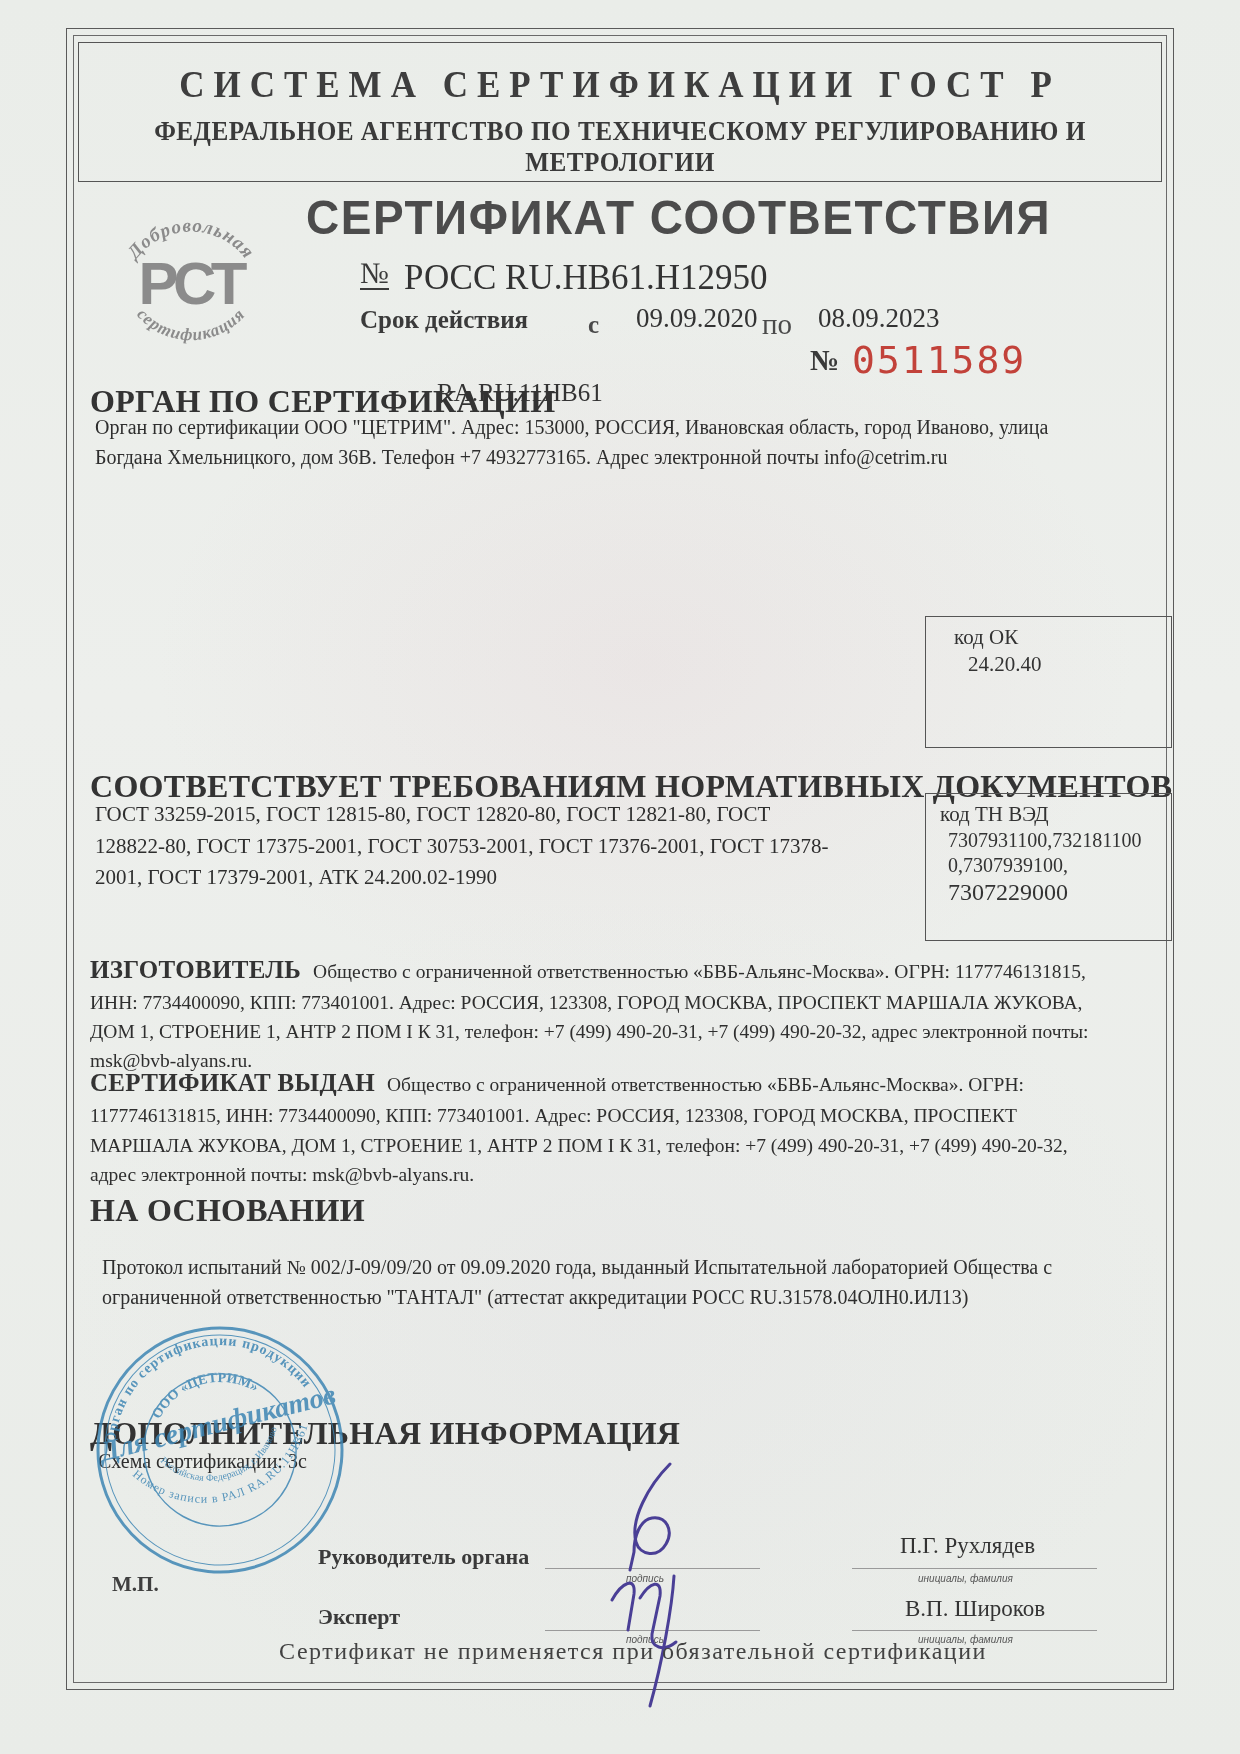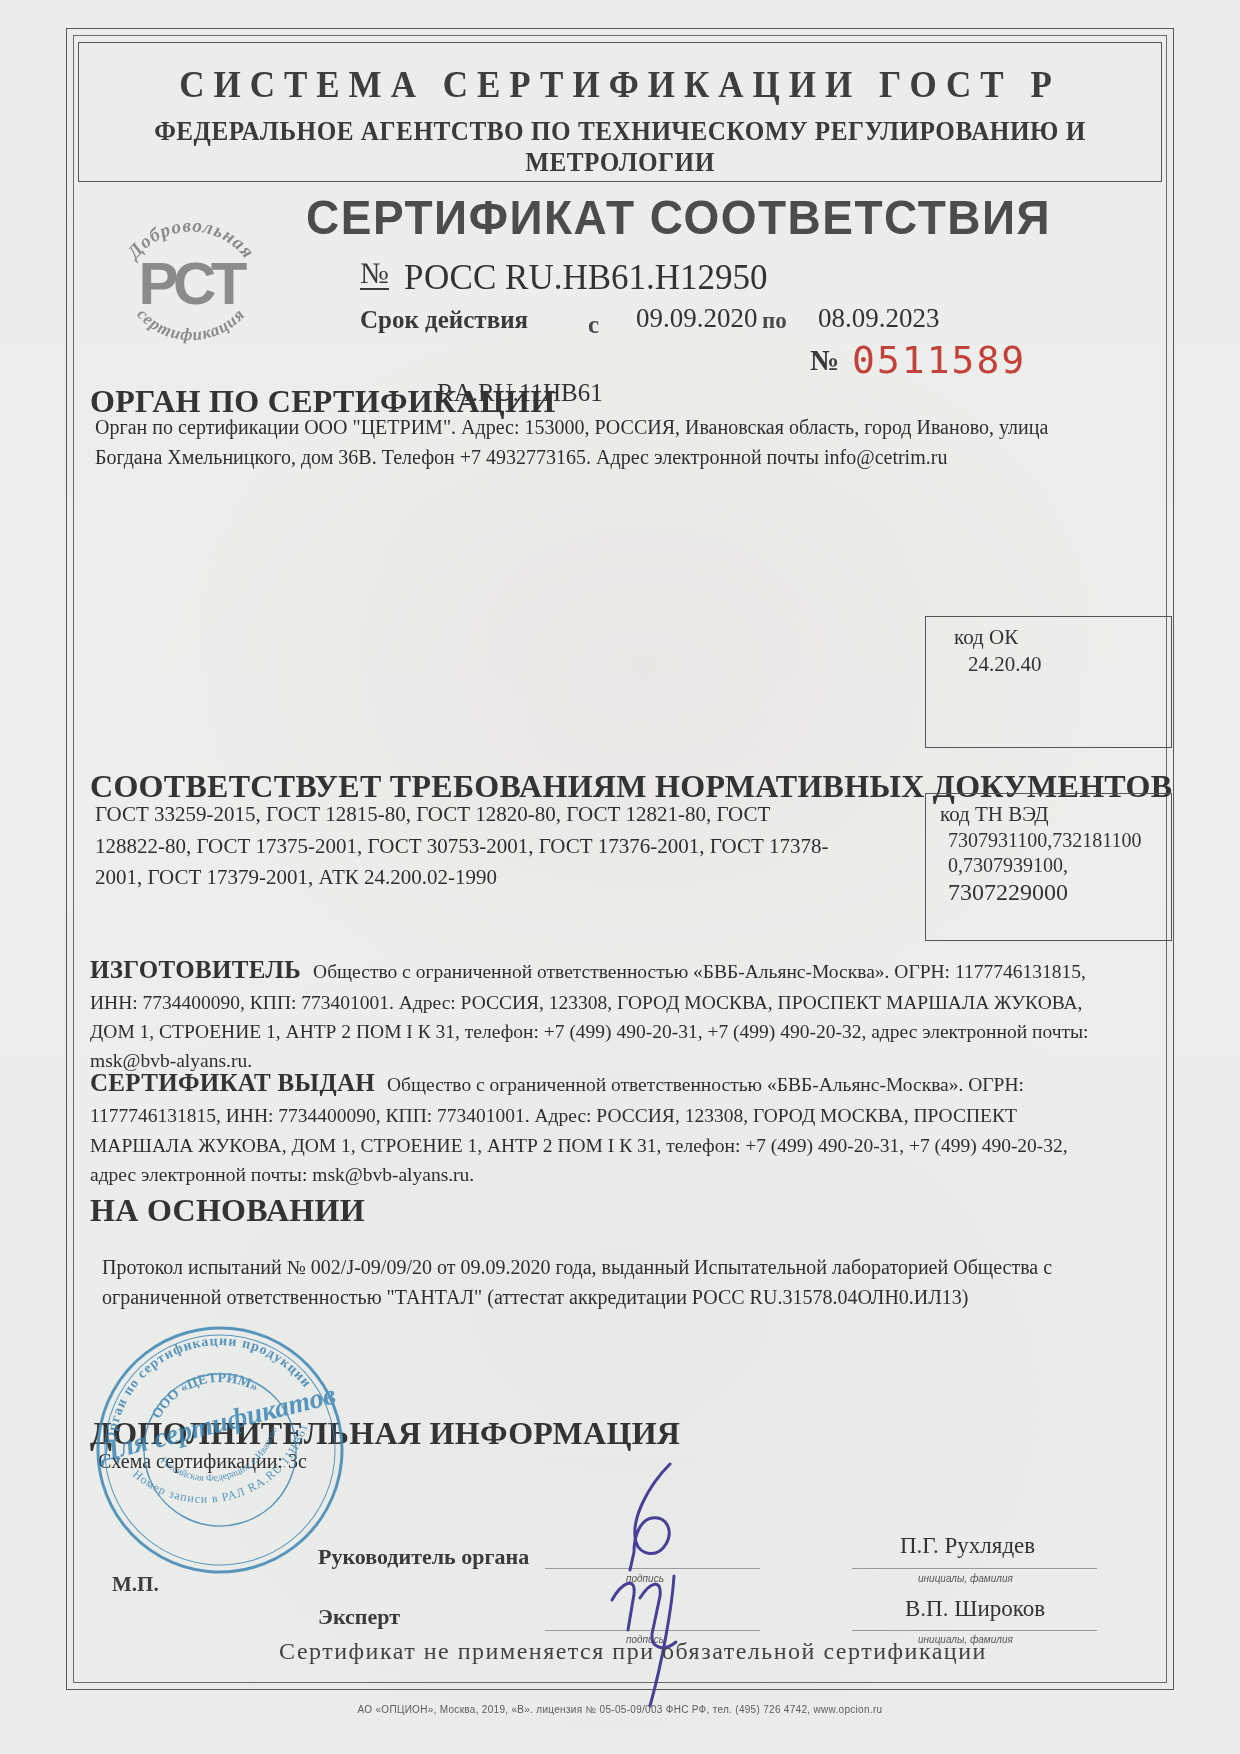--- a/index.html
+++ b/index.html
@@ -47,21 +47,21 @@
     left:306px;top:190px;
     font-family:"Liberation Sans", sans-serif;
     font-size:46px;font-weight:800;letter-spacing:1.5px;
     color:#4c4c4c;transform:scaleY(1.05);
   }
   .num-label{left:360px;top:258px;font-size:30px;color:#3a3a3a;border-bottom:2px solid #3a3a3a;line-height:1.0;}
   .num-value{left:404px;top:258px;font-size:35px;color:#333;}
   .validity{left:360px;top:306px;font-size:25px;font-weight:bold;color:#3a3a3a;}
   .validity-c{left:588px;top:311px;font-size:25px;font-weight:bold;color:#4a4a4a;}
   .date-from{left:636px;top:303px;font-size:27px;color:#333;}
-  .date-po{left:762px;top:308px;font-size:23px;font-weight:bold;color:#4a4a4a;}
+  .date-po{left:762px;top:308px;font-size:29px;font-weight:normal;color:#4a4a4a;}
   .date-to{left:818px;top:303px;font-size:27px;color:#333;}
   .blank-no-sign{left:810px;top:344px;font-size:29px;font-weight:bold;color:#3a3a3a;}
   .blank-no{
     left:852px;top:338px;
     font-family:"DejaVu Sans Mono", monospace;
     font-size:38px;color:#c2423a;letter-spacing:2px;
   }
   .sec-label{font-size:32px;font-weight:bold;color:#333;letter-spacing:0.3px;}
   .body-text{font-size:20px;line-height:1.5;color:#2e2e2e;text-align:left;}
   .code-box{
@@ -224,15 +224,14 @@
 
         <path d="M 34,142 C 44,124 58,118 56,136 L 50,172"></path>
         <path d="M 62,140 C 72,124 84,120 82,138 L 74,176 C 72,190 86,194 98,184"></path>
         <path d="M 96,118 C 94,150 84,205 72,248"></path>
       </g>
     </svg>
   </div>
 
   <div class="abs bottom-note">Сертификат не применяется при обязательной сертификации</div>
 
-  <div class="abs fine-print">АО «ОПЦИОН», Москва, 2019, «В».   лицензия № 05-05-09/003 ФНС РФ, тел. (495) 726 4742, www.opcion.ru</div>
 
 </div>
 
 </body></html>

